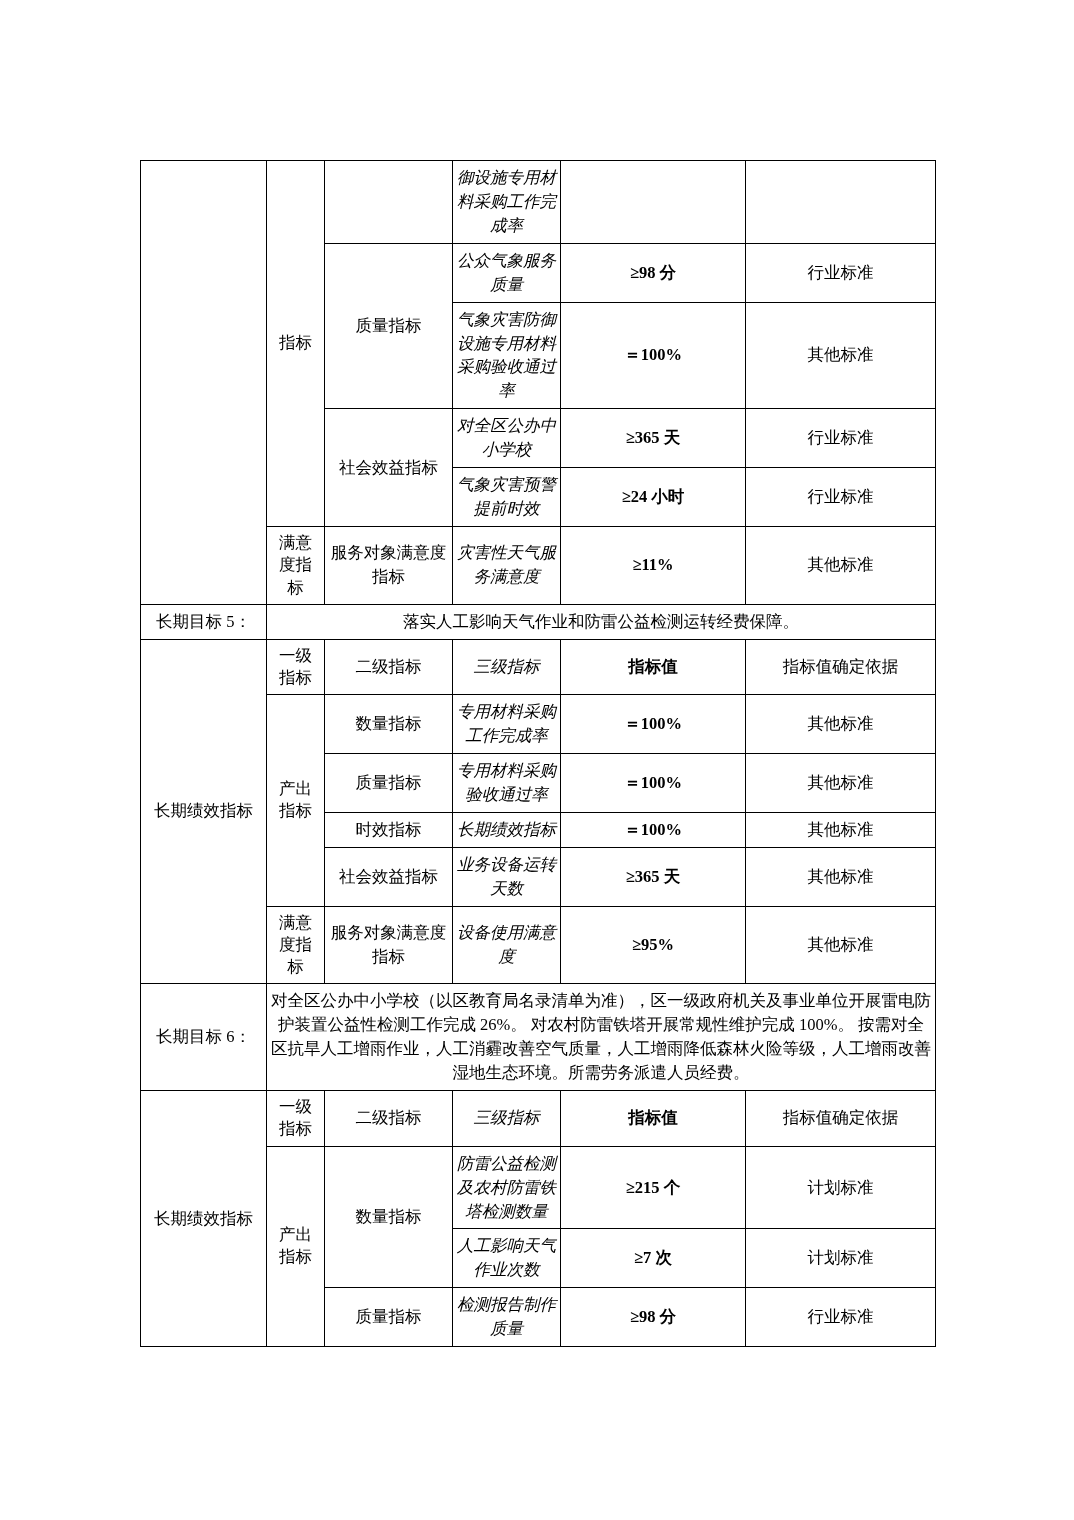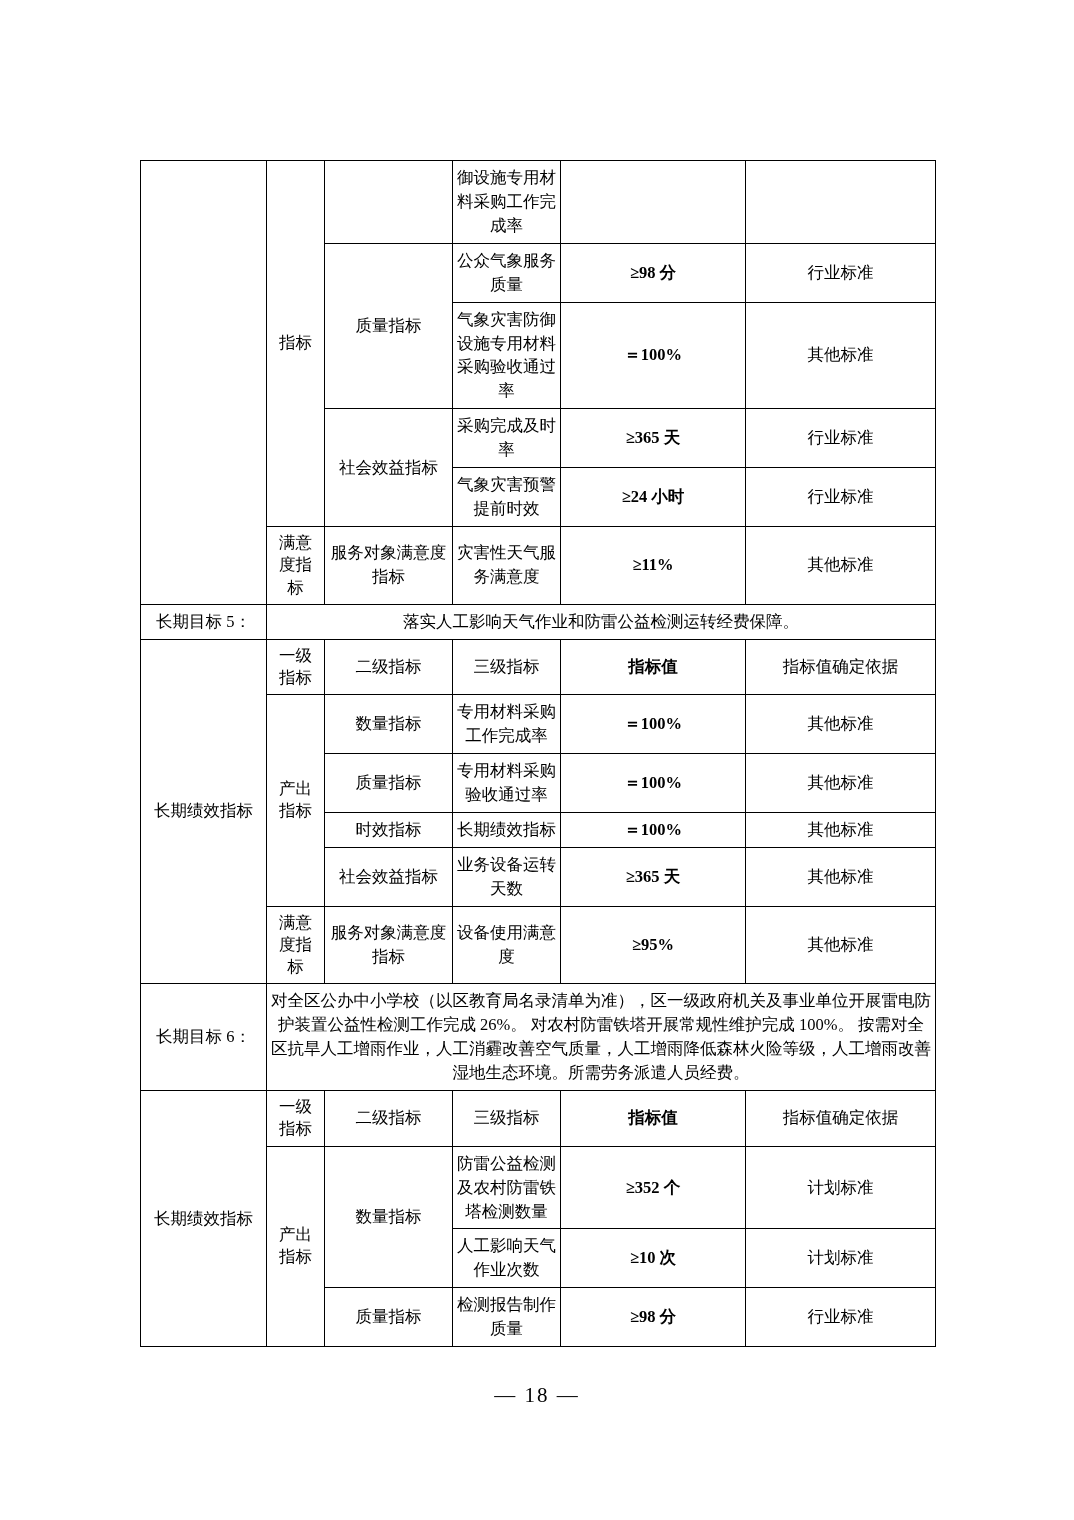--- a/index.html
+++ b/index.html
@@ -30,21 +30,21 @@
     border: 1px solid #000000;
     vertical-align: middle;
     text-align: center;
     font-size: 16.5px;
     line-height: 1.45;
     padding: 5px 4px;
     font-family: "Liberation Serif", "DejaVu Serif", serif;
   }
   td.l1 { width: 58px; }
   td.l2 { width: 128px; }
-  td.l3 { width: 108px; }
+  td.l3 { width: 108px; font-style: italic; }
   td.val { width: 185px; font-weight: bold; }
   td.basis { width: 188px; }
   td.goal-label { width: 126px; }
   td.goal-text {
     text-align: left;
     padding: 8px 10px 8px 10px;
     line-height: 1.62;
     text-indent: 0;
     margin-top: 32px;
   }
@@ -98,21 +98,21 @@
     </tr>
 
     <tr>
       <td class="l3">气象灾害防御设施专用材料采购验收通过率</td>
       <td class="val">＝100%</td>
       <td class="basis">其他标准</td>
     </tr>
 
     <tr>
       <td rowspan="2" class="l2">社会效益指标</td>
-      <td class="l3">采购完成及时率</td>
+      <td class="l3">对全区公办中小学校</td>
       <td class="val">≥365 天</td>
       <td class="basis">行业标准</td>
     </tr>
 
     <tr>
       <td class="l3">气象灾害预警提前时效</td>
       <td class="val">≥24 小时</td>
       <td class="basis">行业标准</td>
     </tr>
 
@@ -202,37 +202,34 @@
       <td class="val">指标值</td>
       <td class="basis">指标值确定依据</td>
     </tr>
 
     <tr>
       <td rowspan="3" class="l1">
         <span class="vtext">产出指标</span>
       </td>
       <td rowspan="2" class="l2">数量指标</td>
       <td class="l3">防雷公益检测及农村防雷铁塔检测数量</td>
-      <td class="val">≥352 个</td>
+      <td class="val">≥215 个</td>
       <td class="basis">计划标准</td>
     </tr>
 
     <tr>
       <td class="l3">人工影响天气作业次数</td>
-      <td class="val">≥10 次</td>
+      <td class="val">≥7 次</td>
       <td class="basis">计划标准</td>
     </tr>
 
     <tr>
       <td class="l2">质量指标</td>
       <td class="l3">检测报告制作质量</td>
       <td class="val">≥98 分</td>
       <td class="basis">行业标准</td>
     </tr>
 
   </tbody>
     </table>
 
-  <div class="footer">
-    <span>— 18 —</span>
-  </div>
 
 </div>
 
 </body></html>

